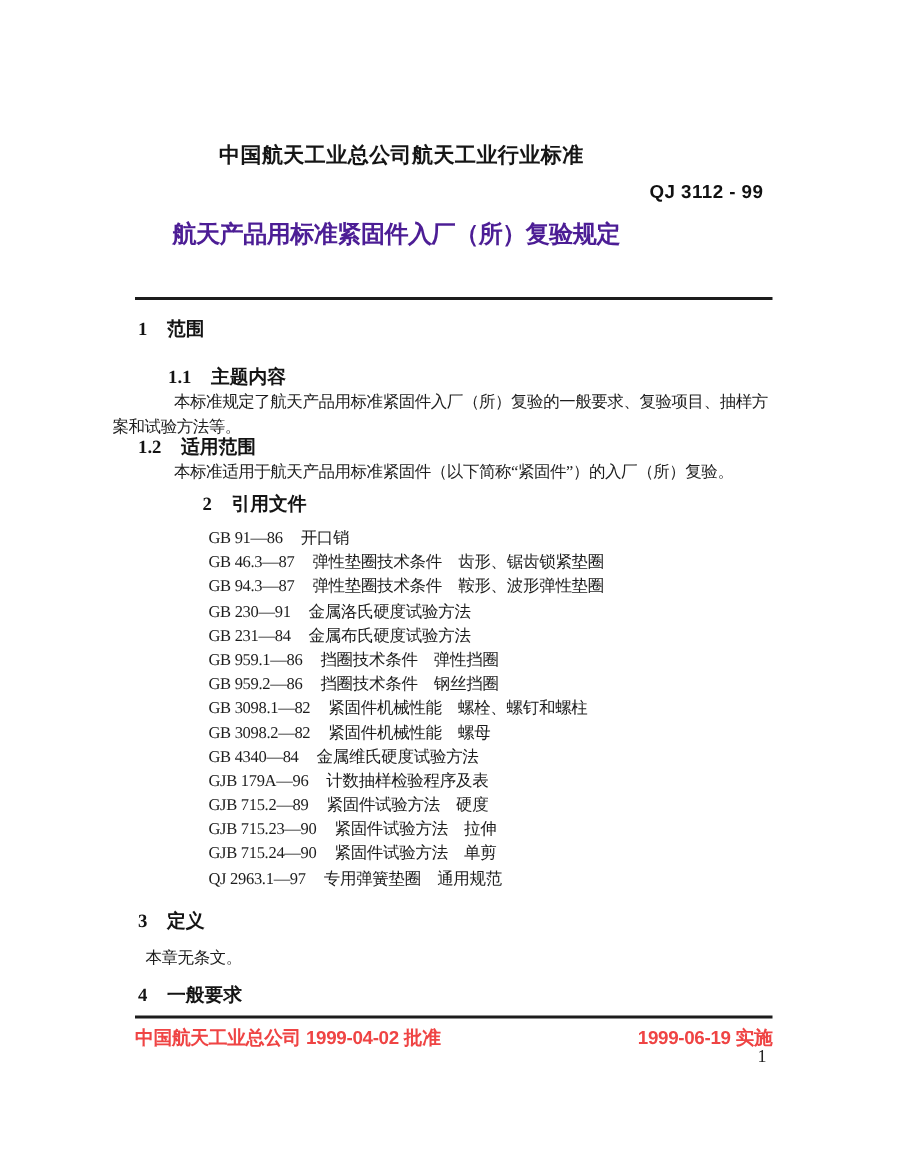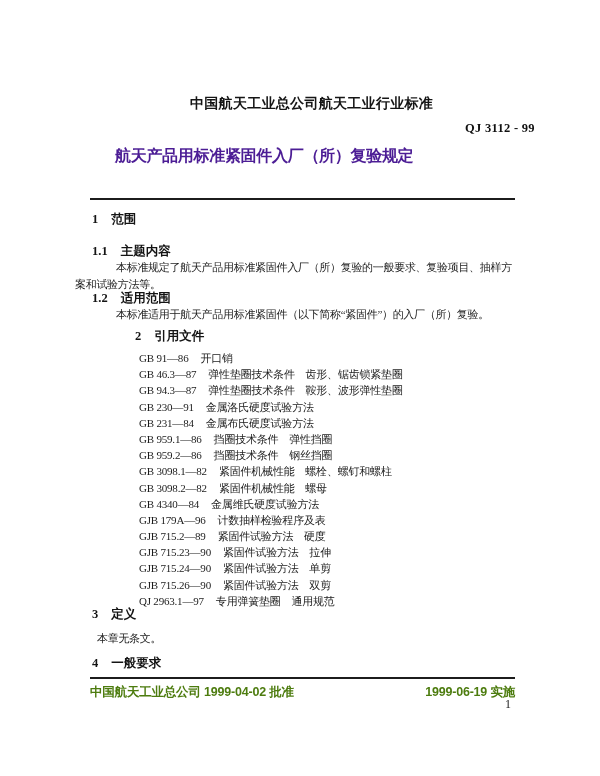--- a/index.html
+++ b/index.html
@@ -18,30 +18,28 @@
   }
   .abs { position: absolute; white-space: nowrap; }
 
   .org-line {
     left: 146px; top: 95px;
     font-family: "Liberation Sans", sans-serif;
     font-weight: bold;
     font-size: 14px;
     letter-spacing: 0.3px;
     color: #151515;
-    margin-left: 44px;
   }
   .doc-num {
     left: 433px; top: 121px;
-    font-family: Liberation Serif, serif;
+    font-family: Liberation Sans, sans-serif;
     font-weight: bold;
     font-size: 12.5px;
     letter-spacing: 0.3px;
     color: #111;
-    margin-left: 32px;
   }
   .doc-title {
     left: 115px; top: 146px;
     font-family: "Liberation Sans", sans-serif;
     font-weight: bold;
     font-size: 16px;
     letter-spacing: -0.3px;
     color: #4c1d95;
   }
   .rule {
@@ -56,21 +54,21 @@
 
   .heading {
     font-family: "Liberation Sans", sans-serif;
     font-weight: bold;
     font-size: 12.5px;
     color: #141414;
     left: 92px;
   }
   .heading .h-num { margin-right: 13px; font-family: "Liberation Serif", serif; }
   .h-s1   { top: 211px; }
-  .h-s1-1 { top: 243px; }
+  .h-s1-1 { top: 243px; margin-left: 20px; }
   .h-s1-2 { top: 290px; }
   .h-s2   { top: 328px; margin-left: 43px; }
   .h-s3   { top: 606px; }
   .h-s4   { top: 655px; }
 
   .body-text {
     font-size: 11px;
     letter-spacing: -0.3px;
     color: #1d1d1d;
   }
@@ -102,21 +100,21 @@
     position: absolute;
     left: 90px;
     top: 684px;
     width: 425px;
     display: flex;
     justify-content: space-between;
     font-family: "Liberation Sans", sans-serif;
     font-weight: bold;
     font-size: 12.5px;
     letter-spacing: -0.2px;
-    color: #4d7c0f;
+    color: #ef4444;
   }
   .page-num {
     left: 505px; top: 697px;
     font-family: "Liberation Serif", serif;
     font-size: 12px;
     color: #222;
   }
 </style>
 </head>
 <body>
@@ -156,21 +154,20 @@
     <div class="ref-row"><span class="ref-code">GB 231—84</span><span>金属布氏硬度试验方法</span></div>
     <div class="ref-row"><span class="ref-code">GB 959.1—86</span><span>挡圈技术条件　弹性挡圈</span></div>
     <div class="ref-row"><span class="ref-code">GB 959.2—86</span><span>挡圈技术条件　钢丝挡圈</span></div>
     <div class="ref-row"><span class="ref-code">GB 3098.1—82</span><span>紧固件机械性能　螺栓、螺钉和螺柱</span></div>
     <div class="ref-row"><span class="ref-code">GB 3098.2—82</span><span>紧固件机械性能　螺母</span></div>
     <div class="ref-row"><span class="ref-code">GB 4340—84</span><span>金属维氏硬度试验方法</span></div>
     <div class="ref-row"><span class="ref-code">GJB 179A—96</span><span>计数抽样检验程序及表</span></div>
     <div class="ref-row"><span class="ref-code">GJB 715.2—89</span><span>紧固件试验方法　硬度</span></div>
     <div class="ref-row"><span class="ref-code">GJB 715.23—90</span><span>紧固件试验方法　拉伸</span></div>
     <div class="ref-row"><span class="ref-code">GJB 715.24—90</span><span>紧固件试验方法　单剪</span></div>
-    <div class="ref-row"><span class="ref-code">GJB 715.26—90</span><span>紧固件试验方法　双剪</span></div>
     <div class="ref-row"><span class="ref-code">QJ 2963.1—97</span><span>专用弹簧垫圈　通用规范</span></div>
   </div>
 
   <div class="abs heading h-s3">
     <span class="h-num">3</span><span>定义</span>
   </div>
   <div class="abs body-text p-s3">本章无条文。</div>
 
   <div class="abs heading h-s4">
     <span class="h-num">4</span><span>一般要求</span>

